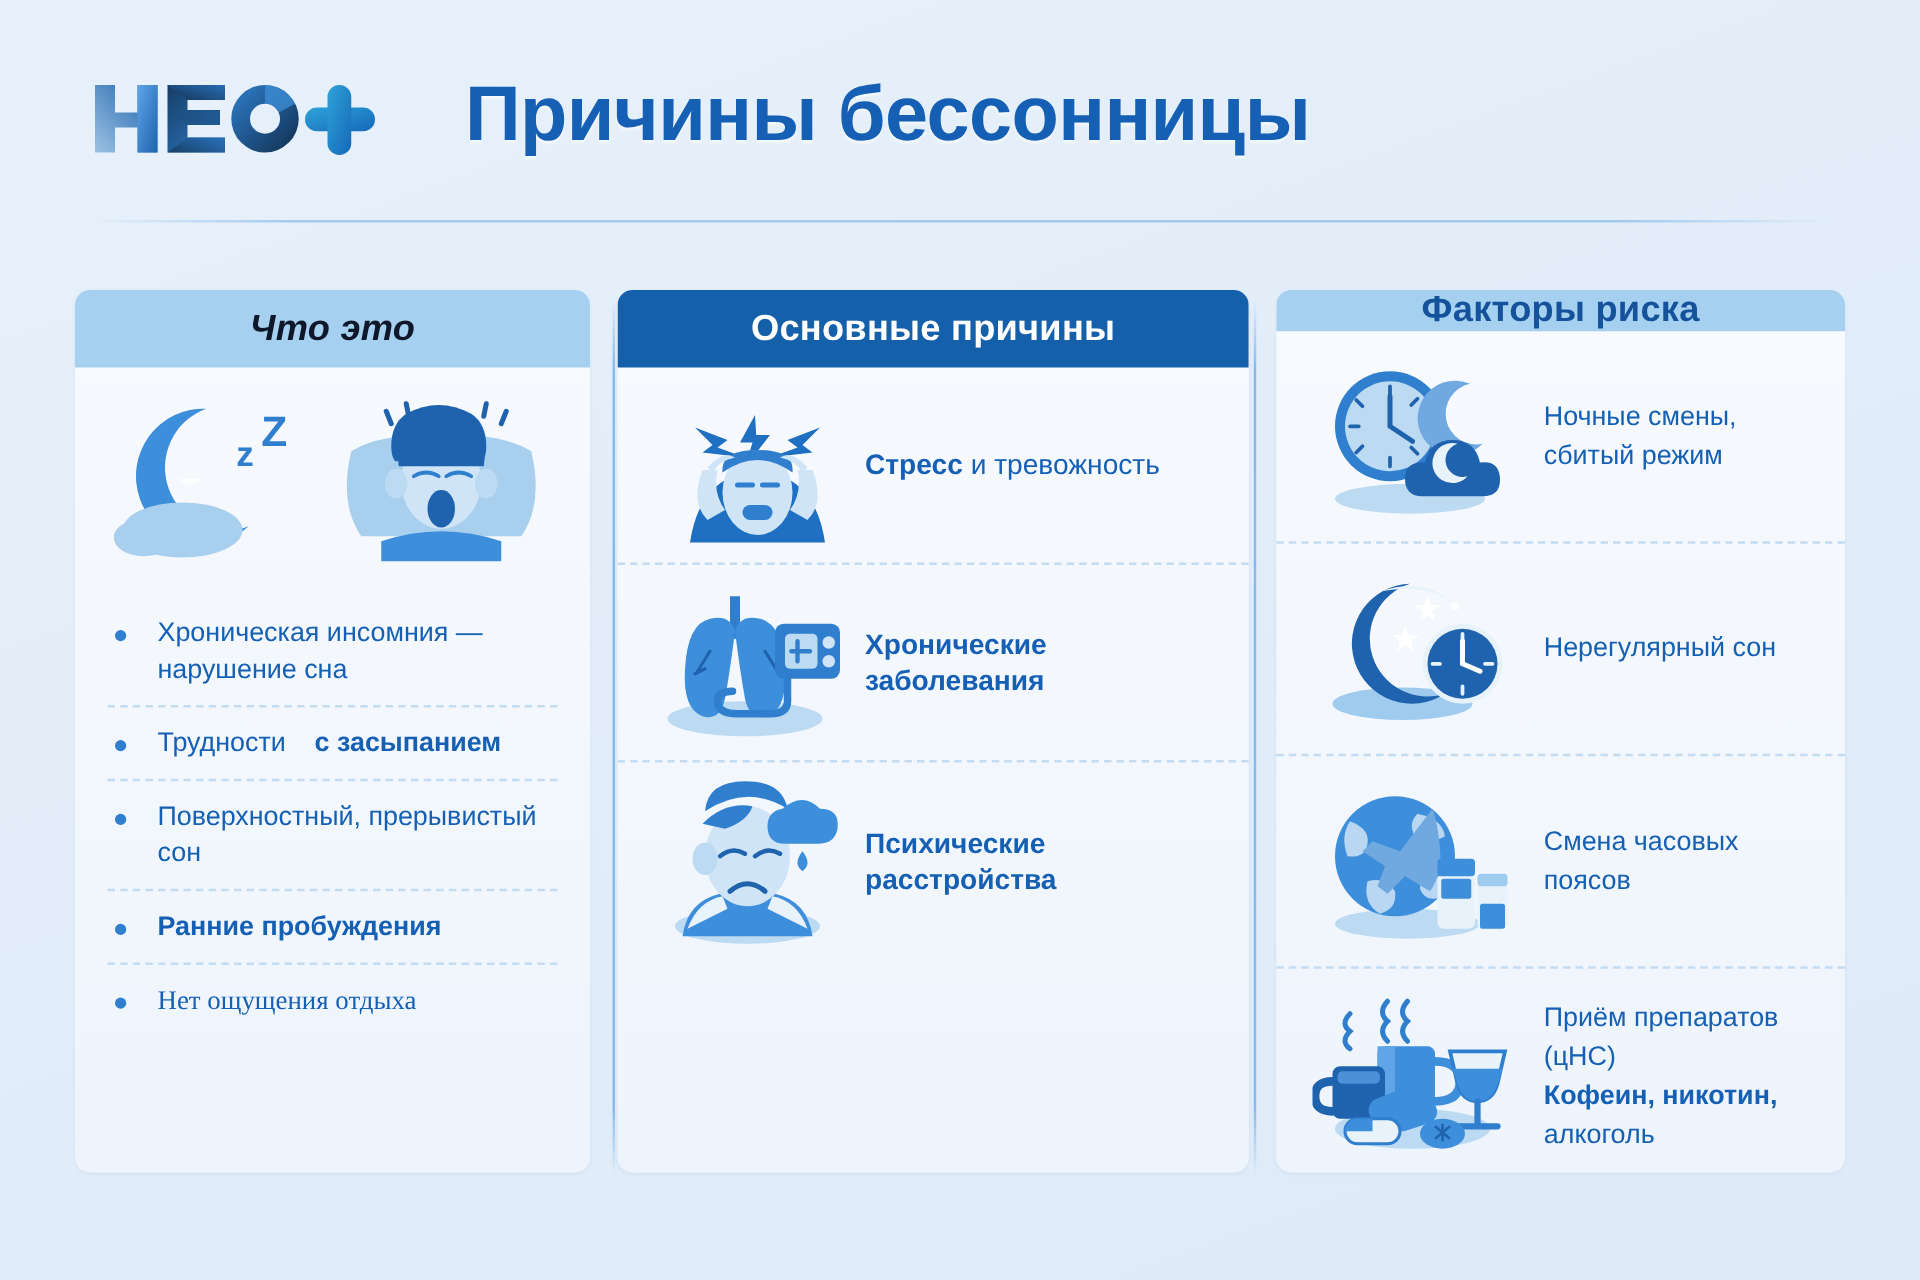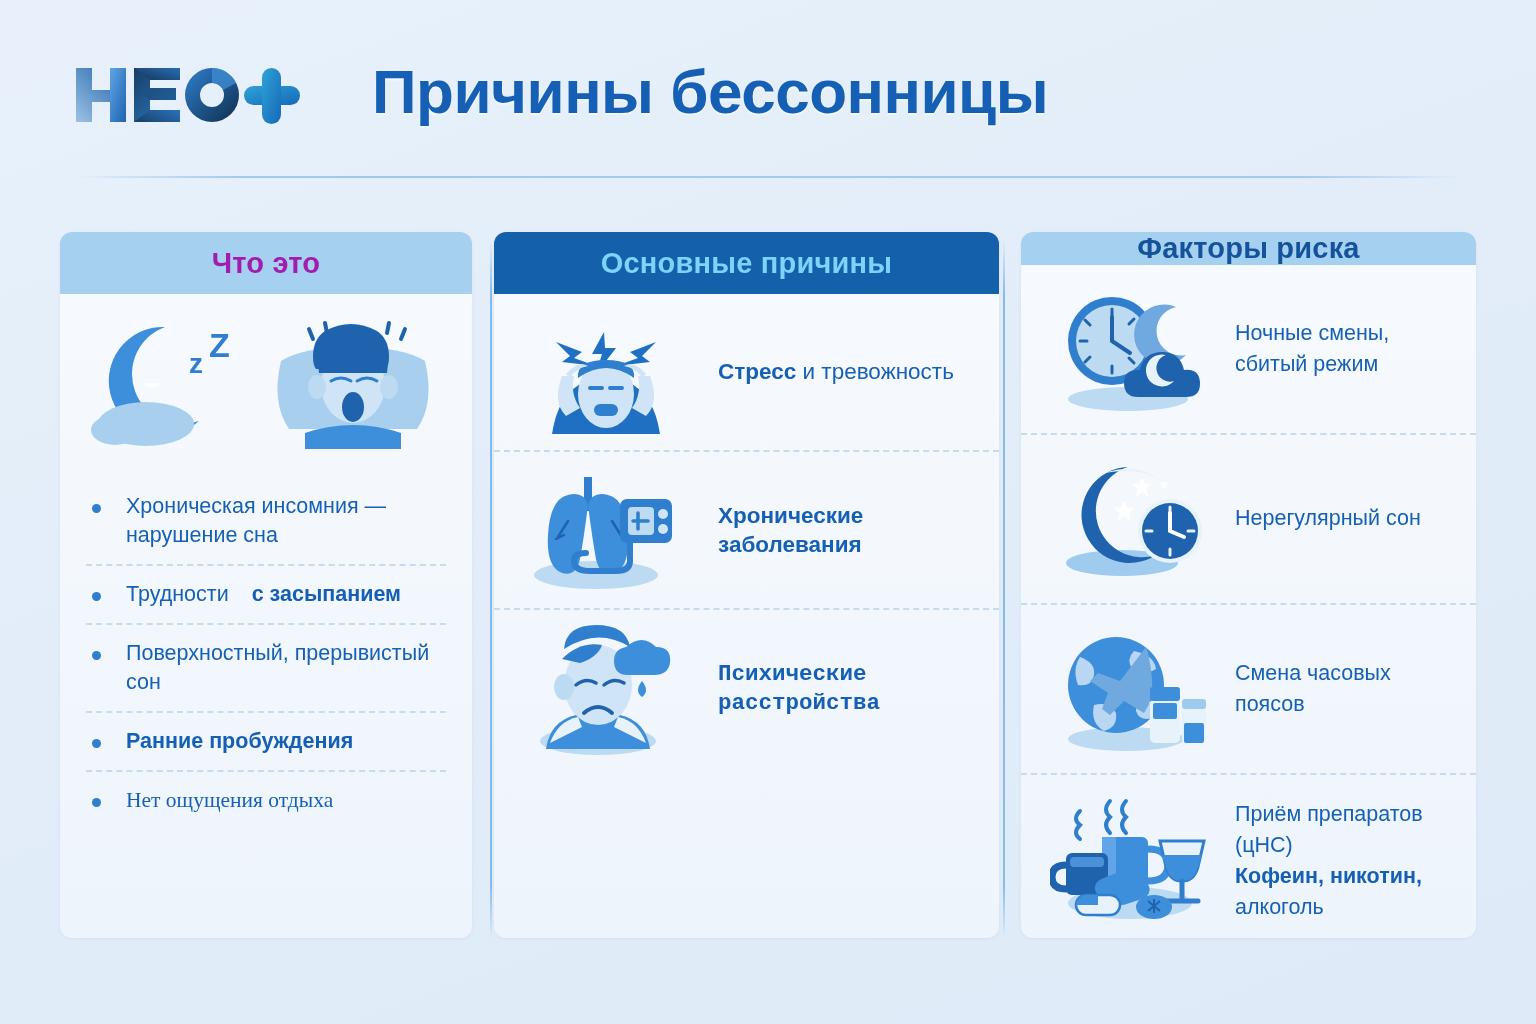--- a/index.html
+++ b/index.html
@@ -72,22 +72,22 @@
 
   .card-header {
     height: 62px;
     display: flex;
     align-items: center;
     justify-content: center;
     font-size: 29px;
     font-weight: bold;
     letter-spacing: .2px;
   }
-  .card.c1 .card-header { background: #a6d0f0; color: #a21caf; }
-  .card.c2 .card-header { background: #1560ab; color: #7dd3fc; }
+  .card.c1 .card-header { background: #a6d0f0; color: #0f172a; font-style: italic; }
+  .card.c2 .card-header { background: #1560ab; color: #ffffff; }
   .card.c3 .card-header { background: #a6d0f0; color: #14539b; }
 
   .card-body { flex: 1; padding: 0; position: relative; }
 
   
   .vdivider {
     position: absolute;
     top: 240px;
     width: 2px;
     height: 700px;
@@ -125,26 +125,26 @@
     color: #1560b4;
     line-height: 1.35;
   }
   .bullet-text.bold { font-weight: bold; }
   .bullet-text b { font-weight: bold; margin-left: 17px; }
 
   
   .cause-row {
     display: flex;
     align-items: center;
-    gap: 26px;
+    gap: 0;
     padding: 6px 26px;
     border-bottom: 2px dashed #c4dcf2;
     min-height: 158px;
   }
-  .cause-row:last-child { border-bottom: none; font-family: Liberation Mono, monospace; }
+  .cause-row:last-child { border-bottom: none; }
   .cause-icon { flex: 0 0 172px; display: flex; justify-content: center; align-items: center; }
   .cause-label { font-size: 22.5px; color: #1560b4; line-height: 1.3; }
   .cause-label b { font-weight: bold; }
   .cause-label.bold { font-weight: bold; }
 
   
   .risk-row {
     display: flex;
     align-items: center;
     gap: 12px;

